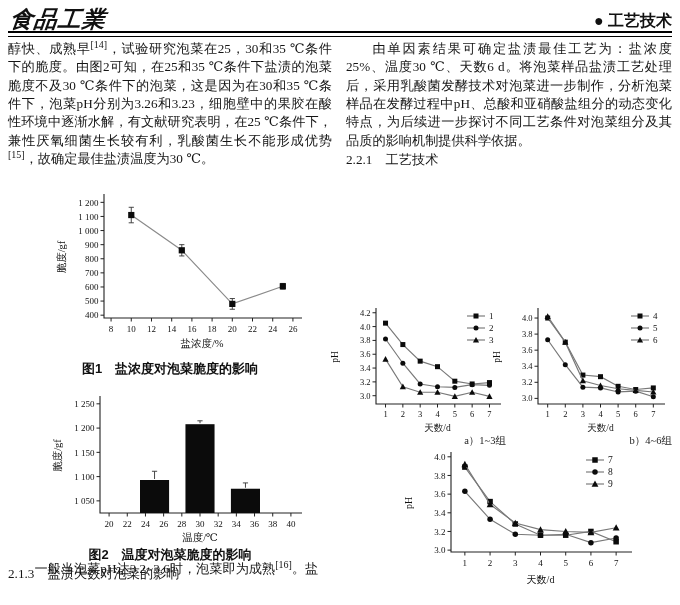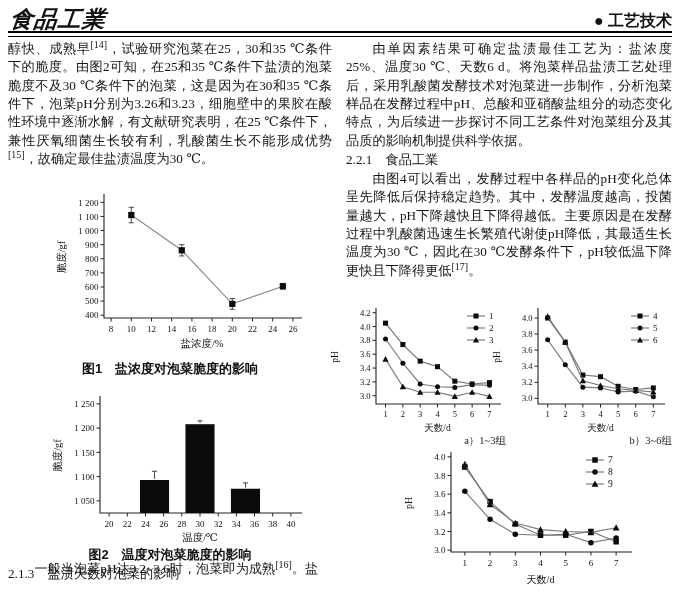--- a/index.html
+++ b/index.html
@@ -161,23 +161,22 @@
       <line x1="195.45454545454547" y1="92.915611814346" x2="195.45454545454547" y2="97.73839662447257" stroke="#333" stroke-width="0.9"></line>
       <line x1="192.85454545454547" y1="92.915611814346" x2="198.05454545454546" y2="92.915611814346" stroke="#333" stroke-width="0.9"></line>
     </svg>
   <p class="fig-caption" style="left:8px;top:546px;width:324px;">图2　温度对泡菜脆度的影响</p>
 
   <p class="heading" style="left:8px;top:566px;width:324px;">2.1.3　盐渍天数对泡菜的影响</p>
   <p class="para indent" style="left:8px;top:560px;width:324px;">一般当泡菜pH达3.2~3.6时，泡菜即为成熟<sup>[16]</sup>。盐</p>
 
   <p class="para indent" style="left:346px;top:40px;width:326px;">由单因素结果可确定盐渍最佳工艺为：盐浓度25%、温度30 ℃、天数6 d。将泡菜样品盐渍工艺处理后，采用乳酸菌发酵技术对泡菜进一步制作，分析泡菜样品在发酵过程中pH、总酸和亚硝酸盐组分的动态变化特点，为后续进一步探讨不同工艺条件对泡菜组分及其品质的影响机制提供科学依据。</p>
 
-  <p class="heading" style="left:346px;top:152px;width:326px;">2.2.1　食品工業</p>
-
-  <p class="para indent" style="left:346px;top:170px;width:326px;">由图4可以看出，发酵过程中各样品的pH变化总体呈先降低后保持稳定趋势。其中，发酵温度越高，投菌量越大，pH下降越快且下降得越低。主要原因是在发酵过程中乳酸菌迅速生长繁殖代谢使pH降低，其最适生长温度为30 ℃，因此在30 ℃发酵条件下，pH较低温下降更快且下降得更低<sup>[17]</sup>。</p>
+  <p class="heading" style="left:346px;top:152px;width:326px;">2.2.1　工艺技术</p>
+
 
   <svg id="svg-fig_a" style="left:346px;top:306px;" width="160" height="128">
       <path d="M 30 2 L 30 98 L 155 98" stroke="#222222" fill="none" stroke-width="1.1"></path>
       <line x1="26.5" y1="89.70588235294117" x2="30" y2="89.70588235294117" stroke="#222222" stroke-width="1"></line>
       <text x="24.5" y="92.76588235294118" font-size="8.5" text-anchor="end">3.0</text>
       <line x1="26.5" y1="75.88235294117645" x2="30" y2="75.88235294117645" stroke="#222222" stroke-width="1"></line>
       <text x="24.5" y="78.94235294117645" font-size="8.5" text-anchor="end">3.2</text>
       <line x1="26.5" y1="62.05882352941177" x2="30" y2="62.05882352941177" stroke="#222222" stroke-width="1"></line>
       <text x="24.5" y="65.11882352941177" font-size="8.5" text-anchor="end">3.4</text>
       <line x1="26.5" y1="48.23529411764706" x2="30" y2="48.23529411764706" stroke="#222222" stroke-width="1"></line>
@@ -297,21 +296,21 @@
       <path d="M 57.2887323943662 33.036752136752106 L 54.1887323943662 38.73675213675211 L 60.3887323943662 38.73675213675211 Z" fill="#0b0b0b"></path>
       <path d="M 74.8943661971831 71.6008547008547 L 71.79436619718311 77.30085470085469 L 77.9943661971831 77.30085470085469 Z" fill="#0b0b0b"></path>
       <path d="M 92.5 76.42136752136751 L 89.4 82.1213675213675 L 95.6 82.1213675213675 Z" fill="#0b0b0b"></path>
       <path d="M 110.10563380281691 79.63504273504273 L 107.00563380281692 85.33504273504272 L 113.2056338028169 85.33504273504272 Z" fill="#0b0b0b"></path>
       <path d="M 127.71126760563381 81.24188034188035 L 124.61126760563381 86.94188034188033 L 130.81126760563382 86.94188034188033 Z" fill="#0b0b0b"></path>
       <path d="M 145.3169014084507 82.84871794871796 L 142.2169014084507 88.54871794871795 L 148.41690140845068 88.54871794871795 Z" fill="#0b0b0b"></path>
       <line x1="123" y1="34" x2="141" y2="34" stroke="#787878" stroke-width="1.15"></line>
       <path d="M 132 30.9 L 128.9 36.6 L 135.1 36.6 Z" fill="#0b0b0b"></path>
       <text x="145" y="37.23" font-size="9" text-anchor="start">6</text>
     </svg>
-  <p class="sub-caption" style="left:508px;top:434px;width:164px;">b）3~6组</p>
+  <p class="sub-caption" style="left:508px;top:434px;width:164px;">b）4~6组</p>
 
   <svg id="svg-fig_c" style="left:415px;top:450px;" width="225" height="136">
       <path d="M 36 2 L 36 102 L 217 102" stroke="#222222" fill="none" stroke-width="1.1"></path>
       <line x1="32.5" y1="100.13333333333333" x2="36" y2="100.13333333333333" stroke="#222222" stroke-width="1"></line>
       <text x="30.5" y="103.37333333333332" font-size="9" text-anchor="end">3.0</text>
       <line x1="32.5" y1="81.46666666666665" x2="36" y2="81.46666666666665" stroke="#222222" stroke-width="1"></line>
       <text x="30.5" y="84.70666666666665" font-size="9" text-anchor="end">3.2</text>
       <line x1="32.5" y1="62.80000000000001" x2="36" y2="62.80000000000001" stroke="#222222" stroke-width="1"></line>
       <text x="30.5" y="66.04" font-size="9" text-anchor="end">3.4</text>
       <line x1="32.5" y1="44.13333333333334" x2="36" y2="44.13333333333334" stroke="#222222" stroke-width="1"></line>

